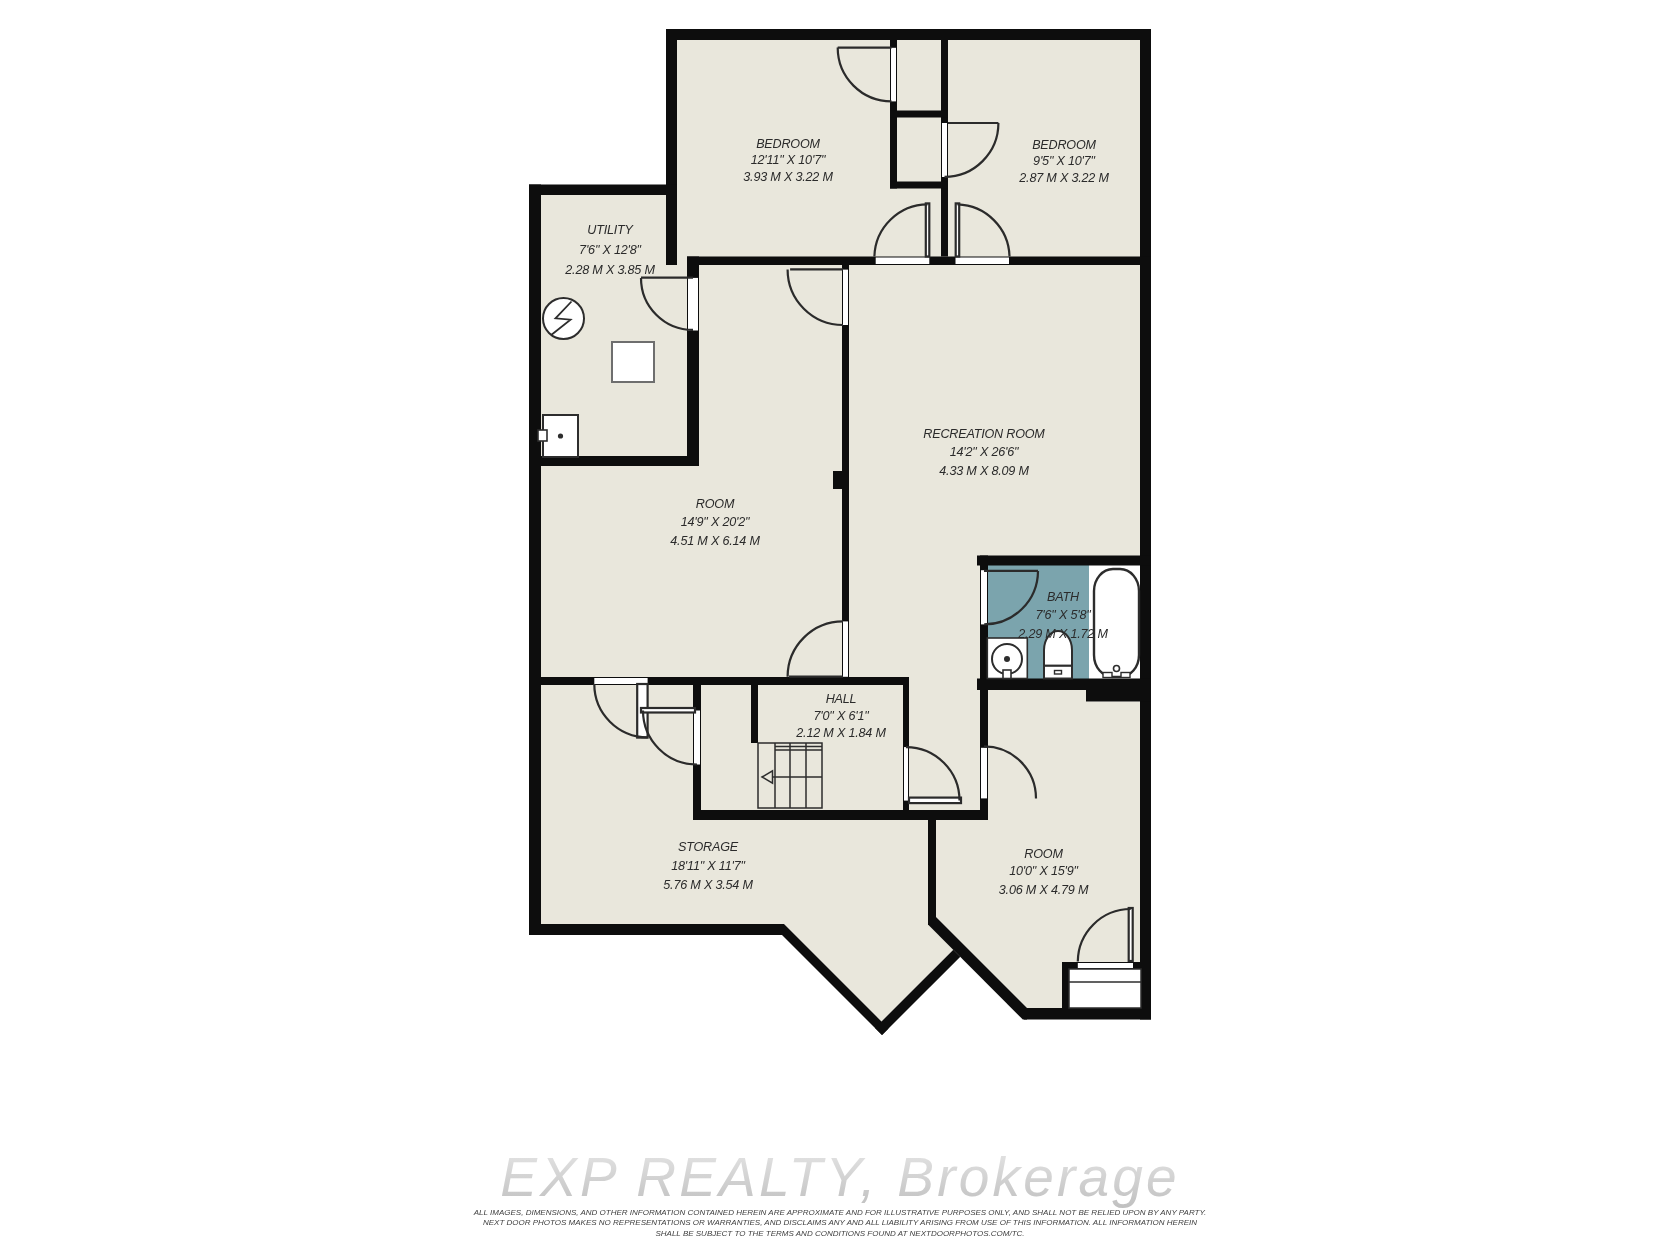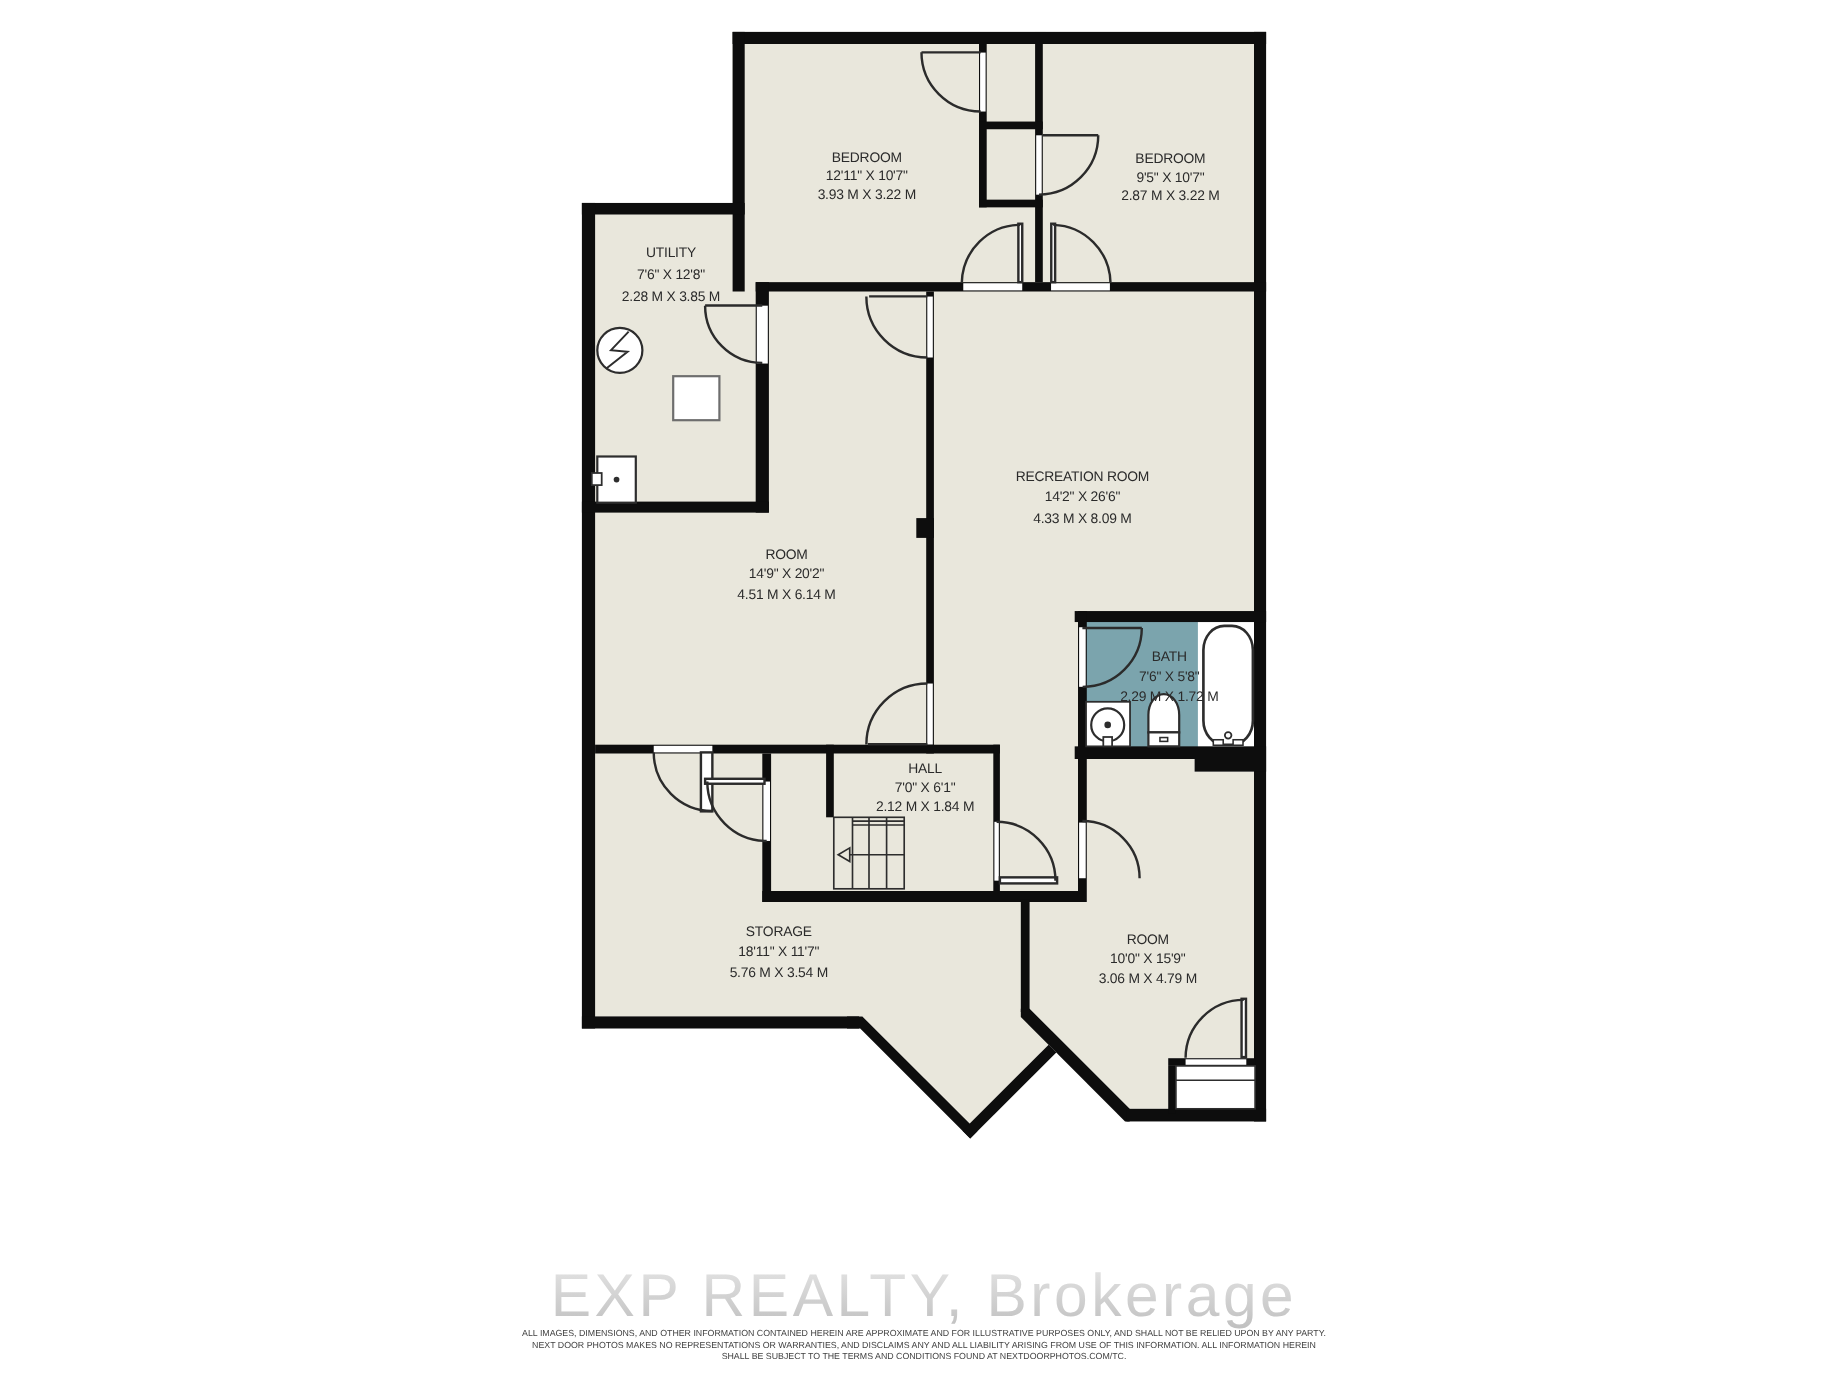--- a/index.html
+++ b/index.html
@@ -1,16 +1,16 @@
 <!DOCTYPE html>
 <html><head>
 <meta charset="utf-8">
 <style>
   html,body{margin:0;padding:0;background:#ffffff;}
-  .page{width:1596px;height:1260px;position:relative;background:#ffffff;overflow:hidden;}
+  .page{width:1596px;height:1260px;position:relative;background:#ffffff;overflow:hidden;font-style:italic;}
   svg{position:absolute;left:0;top:0;}
   text{font-family:"Liberation Sans", sans-serif;}
   .lbl{fill:#2b2b2b;font-size:12.6px;letter-spacing:-0.2px;}
 </style>
 </head>
 <body>
 <div class="page">
 <svg width="1680" height="1260" viewBox="0 0 1680 1260">
 
   <rect x="666" y="29" width="285" height="236" fill="#e9e7dc"></rect>

